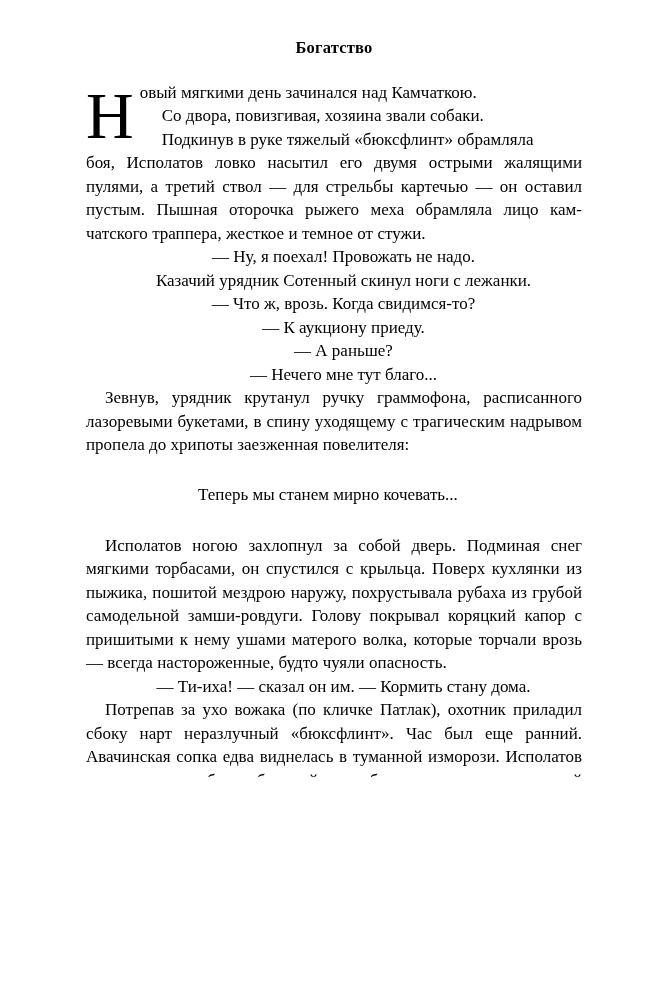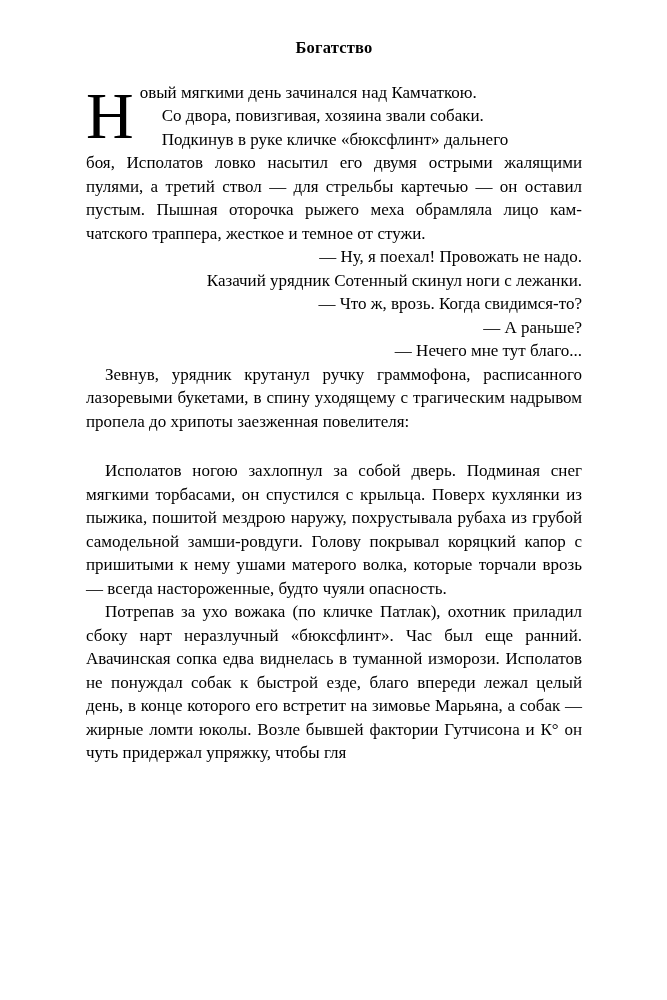--- a/index.html
+++ b/index.html
@@ -66,21 +66,21 @@
   }
   .dropcap-para p.para.l2,
   .dropcap-para p.para.l3 {
     text-indent: 22px;
   }
   
   p.dialogue {
     margin: 0;
     font-size: 17px;
     line-height: 23.5px;
-    text-align: right;
+    text-align: center;
     text-indent: 19px;
   }
   
   .verse {
     margin: 25px 0 26px 0;
     padding-left: 102px;
   }
   .verse .vline {
     font-size: 17px;
     line-height: 26px;
@@ -109,38 +109,41 @@
   <div class="content">
 
     <h1 class="chapter-title">Богатство</h1>
 
     <div class="body-block">
 
       <div class="dropcap-para">
         <span class="dropcap">Н</span>
         <p class="para l1">овый мягкими день зачинался над Камчаткою.</p>
         <p class="para l2">Со двора, повизгивая, хозяина звали собаки.</p>
-        <p class="para l3">Подкинув в руке кличке «бюксфлинт» дальнего</p>
+        <p class="para l3">Подкинув в руке тяжелый «бюксфлинт» обрамляла</p>
         <p class="para nolast" style="text-indent:0">боя, Исполатов ловко насытил его двумя острыми жалящими пулями, а третий ствол — для стрельбы картечью — он оставил пустым. Пышная оторочка рыжего меха обрамляла лицо кам­чатского траппера, жесткое и темное от стужи.</p>
       </div>
 
       <p class="dialogue">— Ну, я поехал! Провожать не надо.</p>
       <p class="dialogue">Казачий урядник Сотенный скинул ноги с лежанки.</p>
       <p class="dialogue">— Что ж, врозь. Когда свидимся-то?</p>
+      <p class="dialogue">— К аукциону приеду.</p>
       <p class="dialogue">— А раньше?</p>
       <p class="dialogue">— Нечего мне тут благо...</p>
 
       <p class="para nolast">Зевнув, урядник крутанул ручку граммофона, расписанного лазоревыми букетами, в спину уходящему с трагическим над­рывом пропела до хрипоты заезженная повелителя:</p>
 
       <div class="verse">
+        <div class="vline second">Теперь мы станем мирно кочевать...</div>
       </div>
 
       <p class="para nolast">Исполатов ногою захлопнул за собой дверь. Подминая снег мягкими торбасами, он спустился с крыльца. Поверх кухлян­ки из пыжика, пошитой мездрою наружу, похрустывала руба­ха из грубой самодельной замши-ровдуги. Голову покрывал коряцкий капор с пришитыми к нему ушами матерого волка, которые торчали врозь — всегда настороженные, будто чуяли опасность.</p>
 
 
+      <p class="dialogue">— Ти-иха! — сказал он им. — Кормить стану дома.</p>
 
       <p class="para">Потрепав за ухо вожака (по кличке Патлак), охотник при­ладил сбоку нарт неразлучный «бюксфлинт». Час был еще ран­ний. Авачинская сопка едва виднелась в туманной изморози. Исполатов не понуждал собак к быстрой езде, благо впереди лежал целый день, в конце которого его встретит на зимовье Марьяна, а собак — жирные ломти юколы. Возле бывшей фак­тории Гутчисона и К° он чуть придержал упряжку, чтобы гля­</p>
 
     </div>
   </div>
 
   <div class="page-number">7</div>
 
 </div>
 

